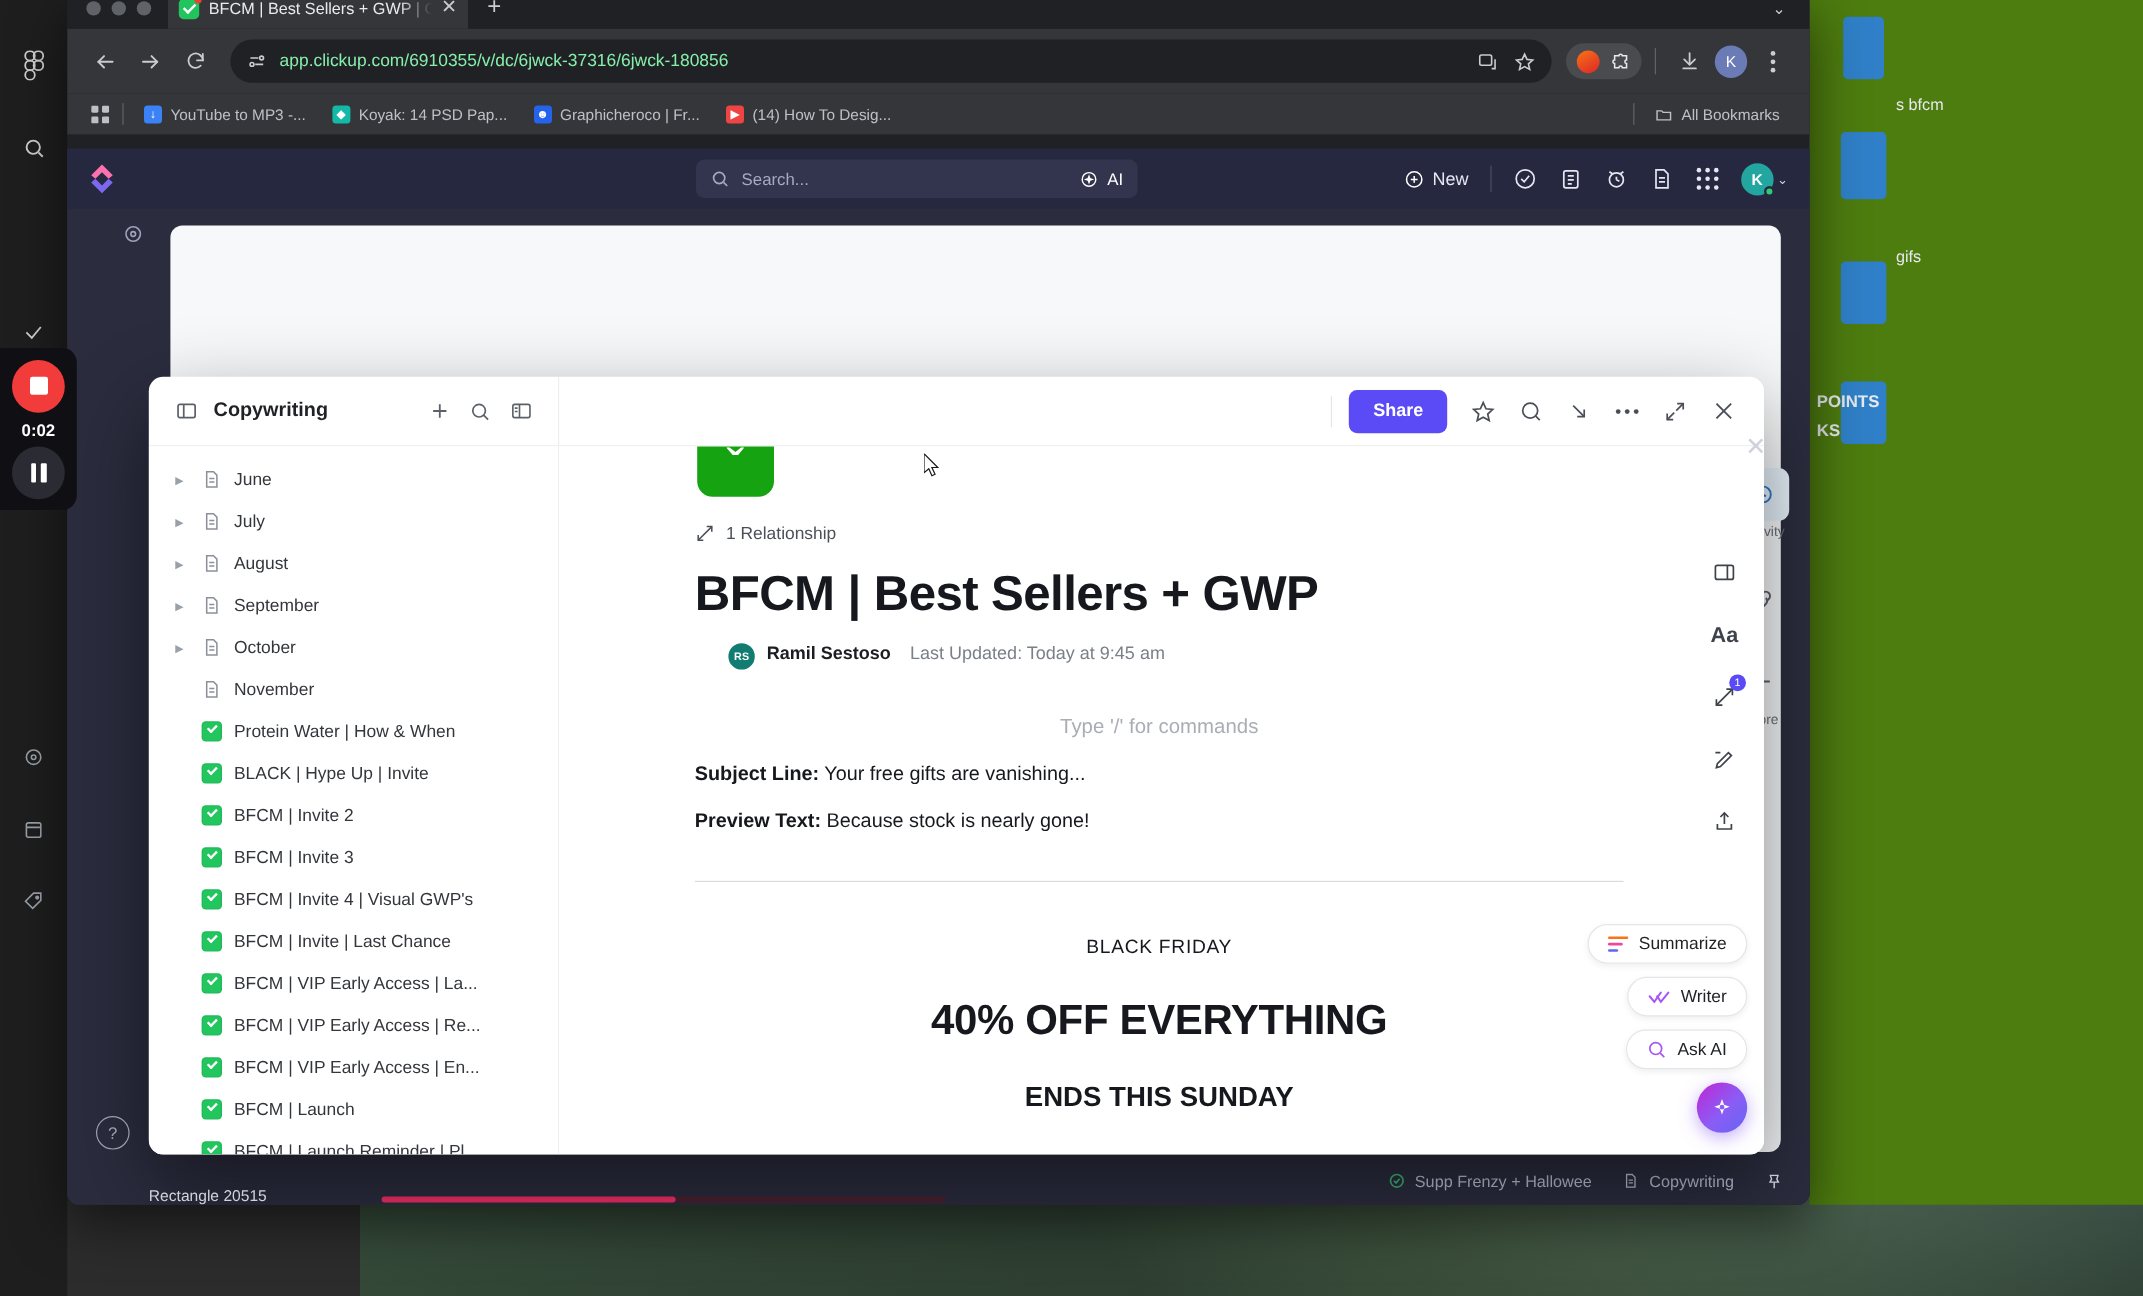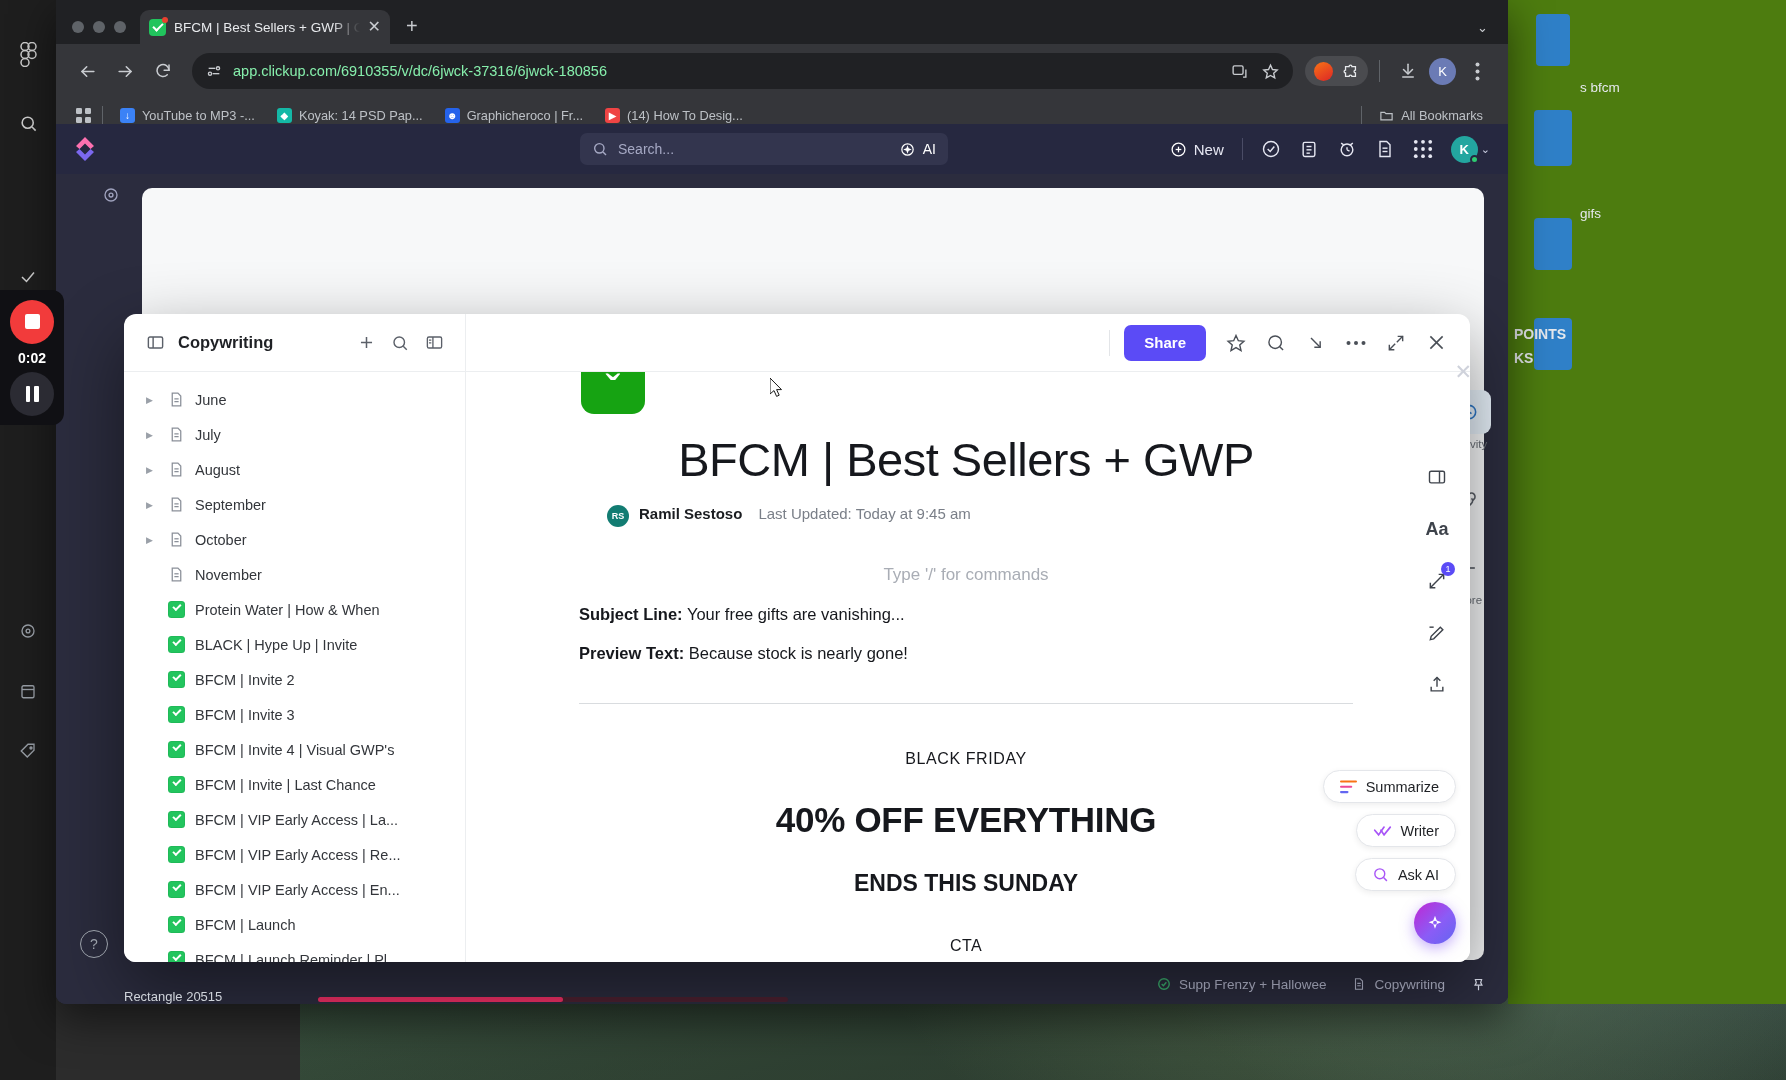--- a/index.html
+++ b/index.html
@@ -62,21 +62,21 @@
   }
   .rec-pause i{display:block;width:4.5px;height:16px;background:#fff;border-radius:1px;}
 
   
   .browser{
     position:absolute;left:56px;top:0;width:1452px;height:1004px;
     background:#202124;border-radius:0 0 10px 10px;overflow:hidden;z-index:50;
     box-shadow:0 14px 44px rgba(0,0,0,.55);
   }
   
-  .tabstrip{height:44px;background:#202124;display:flex;align-items:flex-end;padding-left:10px;}
+  .tabstrip{height:24px;background:#202124;display:flex;align-items:flex-end;padding-left:10px;}
   .traffic{display:flex;align-items:center;gap:9px;padding:0 14px 11px 6px;}
   .traffic span{width:12px;height:12px;border-radius:50%;background:#5f6368;display:block;}
   .tab{
     height:34px;min-width:250px;max-width:250px;background:#35363a;border-radius:9px 9px 0 0;
     display:flex;align-items:center;gap:8px;padding:0 9px;position:relative;
   }
   .tab-fav{
     width:17px;height:17px;border-radius:4px;background:#21c45d;flex:none;position:relative;
     display:flex;align-items:center;justify-content:center;
   }
@@ -202,21 +202,21 @@
   .doc-scroll{padding:18px 0 0 0;height:100%;position:relative;}
   .doc-inner{max-width:790px;margin:0 auto;padding:0 10px 0 6px;}
   .doc-cover-ico{
     width:64px;height:64px;border-radius:13px;background:#16a312;margin-left:2px;margin-top:-40px;
     display:flex;align-items:flex-end;justify-content:center;overflow:hidden;
   }
   .doc-cover-ico .v{
     width:40px;height:40px;color:#fff;font-size:44px;line-height:34px;text-align:center;font-weight:400;
   }
   .rel-row{display:flex;align-items:center;gap:9px;color:#4b5058;font-size:14.5px;margin-top:22px;}
-  .doc-title{font-size:47px;font-weight:400;letter-spacing:-0.5px;color:#16181d;margin-top:18px;text-align:center;}
+  .doc-title{font-size:41px;font-weight:700;letter-spacing:-0.5px;color:#16181d;margin-top:18px;}
   .byline{display:flex;align-items:flex-start;gap:10px;margin-top:18px;font-size:15px;margin-left:28px;}
   .by-av{
     width:22px;height:22px;border-radius:50%;background:#127c72;color:#fff;font-size:9px;font-weight:700;
     display:flex;align-items:center;justify-content:center;flex:none;
   }
   .by-name{color:#1b1d21;font-weight:600;}
   .by-upd{color:#7a7f88;margin-left:6px;}
   .placeholder{color:#a9adb5;font-size:17px;text-align:center;margin-top:38px;}
   .kv{font-size:16.5px;color:#16181d;margin-top:20px;}
   .kv b{font-weight:700;}
@@ -806,20 +806,28 @@
             </div>
           </div>
 
         <div class="doc-content">
           <div class="doc-scroll">
             <div class="doc-inner">
               <div class="doc-cover-ico">
                   <div class="v">ˇ</div>
                 </div>
 
+              <div class="rel-row">
+                <svg width="17" height="17" viewBox="0 0 24 24" fill="none" stroke="#4b5058" stroke-width="1.8">
+                    <line x1="4" y1="20" x2="20" y2="4"></line>
+                    <polyline points="14,4 20,4 20,10"></polyline>
+                    <polyline points="10,20 4,20 4,14"></polyline>
+                  </svg>
+                <span>1 Relationship</span>
+              </div>
 
               <div class="doc-title">BFCM | Best Sellers + GWP</div>
 
               <div class="byline">
                 <div class="by-av">RS</div>
                 <span class="by-name">Ramil Sestoso</span>
                 <span class="by-upd">Last Updated: Today at 9:45 am</span>
               </div>
 
               <div class="placeholder">Type '/' for commands</div>

